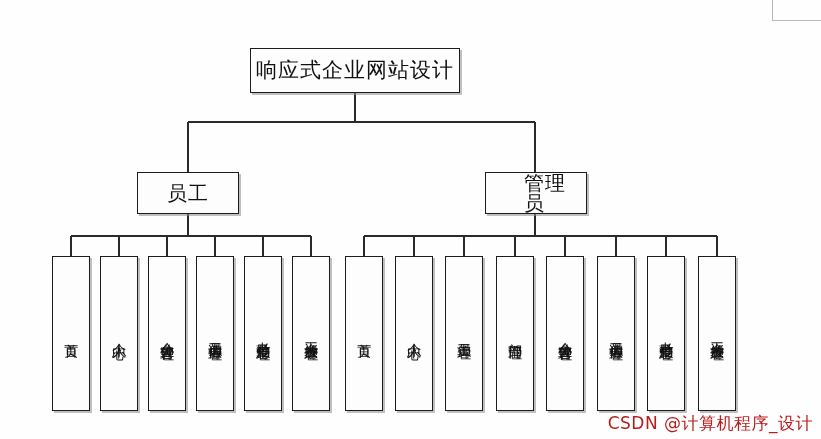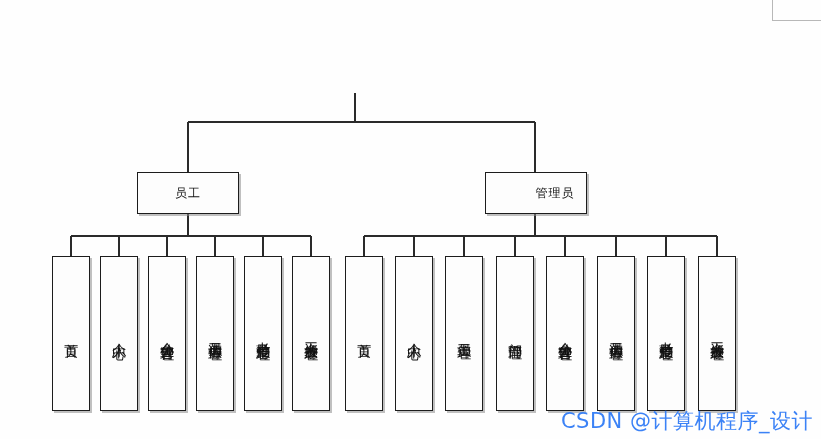--- a/index.html
+++ b/index.html
@@ -43,21 +43,21 @@
     color: #111111;
   }
 
   .node-root {
     font-size: 21px;
     letter-spacing: 1px;
     line-height: 1;
   }
 
   .node-branch {
-    font-size: 12px;
+    font-size: 20px;
     letter-spacing: 1px;
     line-height: 1;
   }
 
   
   .node-leaf {
     font-size: 14px;
     line-height: 1.12;
     writing-mode: vertical-rl;
     text-orientation: upright;
@@ -79,22 +79,22 @@
     height: 30px;
     border-left: 1.5px solid #b8b8b8;
     border-bottom: 1.5px solid #b8b8b8;
   }
 
   
   #watermark {
     position: absolute;
     right: 8px;
     bottom: 4px;
-    font-size: 21px;
-    color: #3b82f6;
+    font-size: 17px;
+    color: #b91c1c;
     letter-spacing: 0.5px;
     white-space: nowrap;
   }
 </style>
 </head>
 <body>
 
 <div id="canvas">
 
   <div id="corner-artifact"></div>
@@ -128,20 +128,23 @@
       <line x1="414" y1="236" x2="414" y2="256"></line>
       <line x1="464" y1="236" x2="464" y2="256"></line>
       <line x1="515" y1="236" x2="515" y2="256"></line>
       <line x1="565" y1="236" x2="565" y2="256"></line>
       <line x1="616" y1="236" x2="616" y2="256"></line>
       <line x1="666" y1="236" x2="666" y2="256"></line>
       <line x1="717" y1="236" x2="717" y2="256"></line>
     </g>
   </svg>
 
+  <div class="node node-root" style="left:250px; top:48px; width:210px; height:45px;">
+    <span>响应式企业网站设计</span>
+  </div>
 
   <div class="node node-branch" style="left:137px; top:172px; width:102px; height:42px;">
     <span>员工</span>
   </div>
 
   <div class="node node-branch" style="left:485px; top:172px; width:102px; height:42px;padding-left:38px;">
     <span>管理员</span>
   </div>
 
   <div class="node node-leaf" style="left:52px; top:256px; width:38px; height:155px;">

